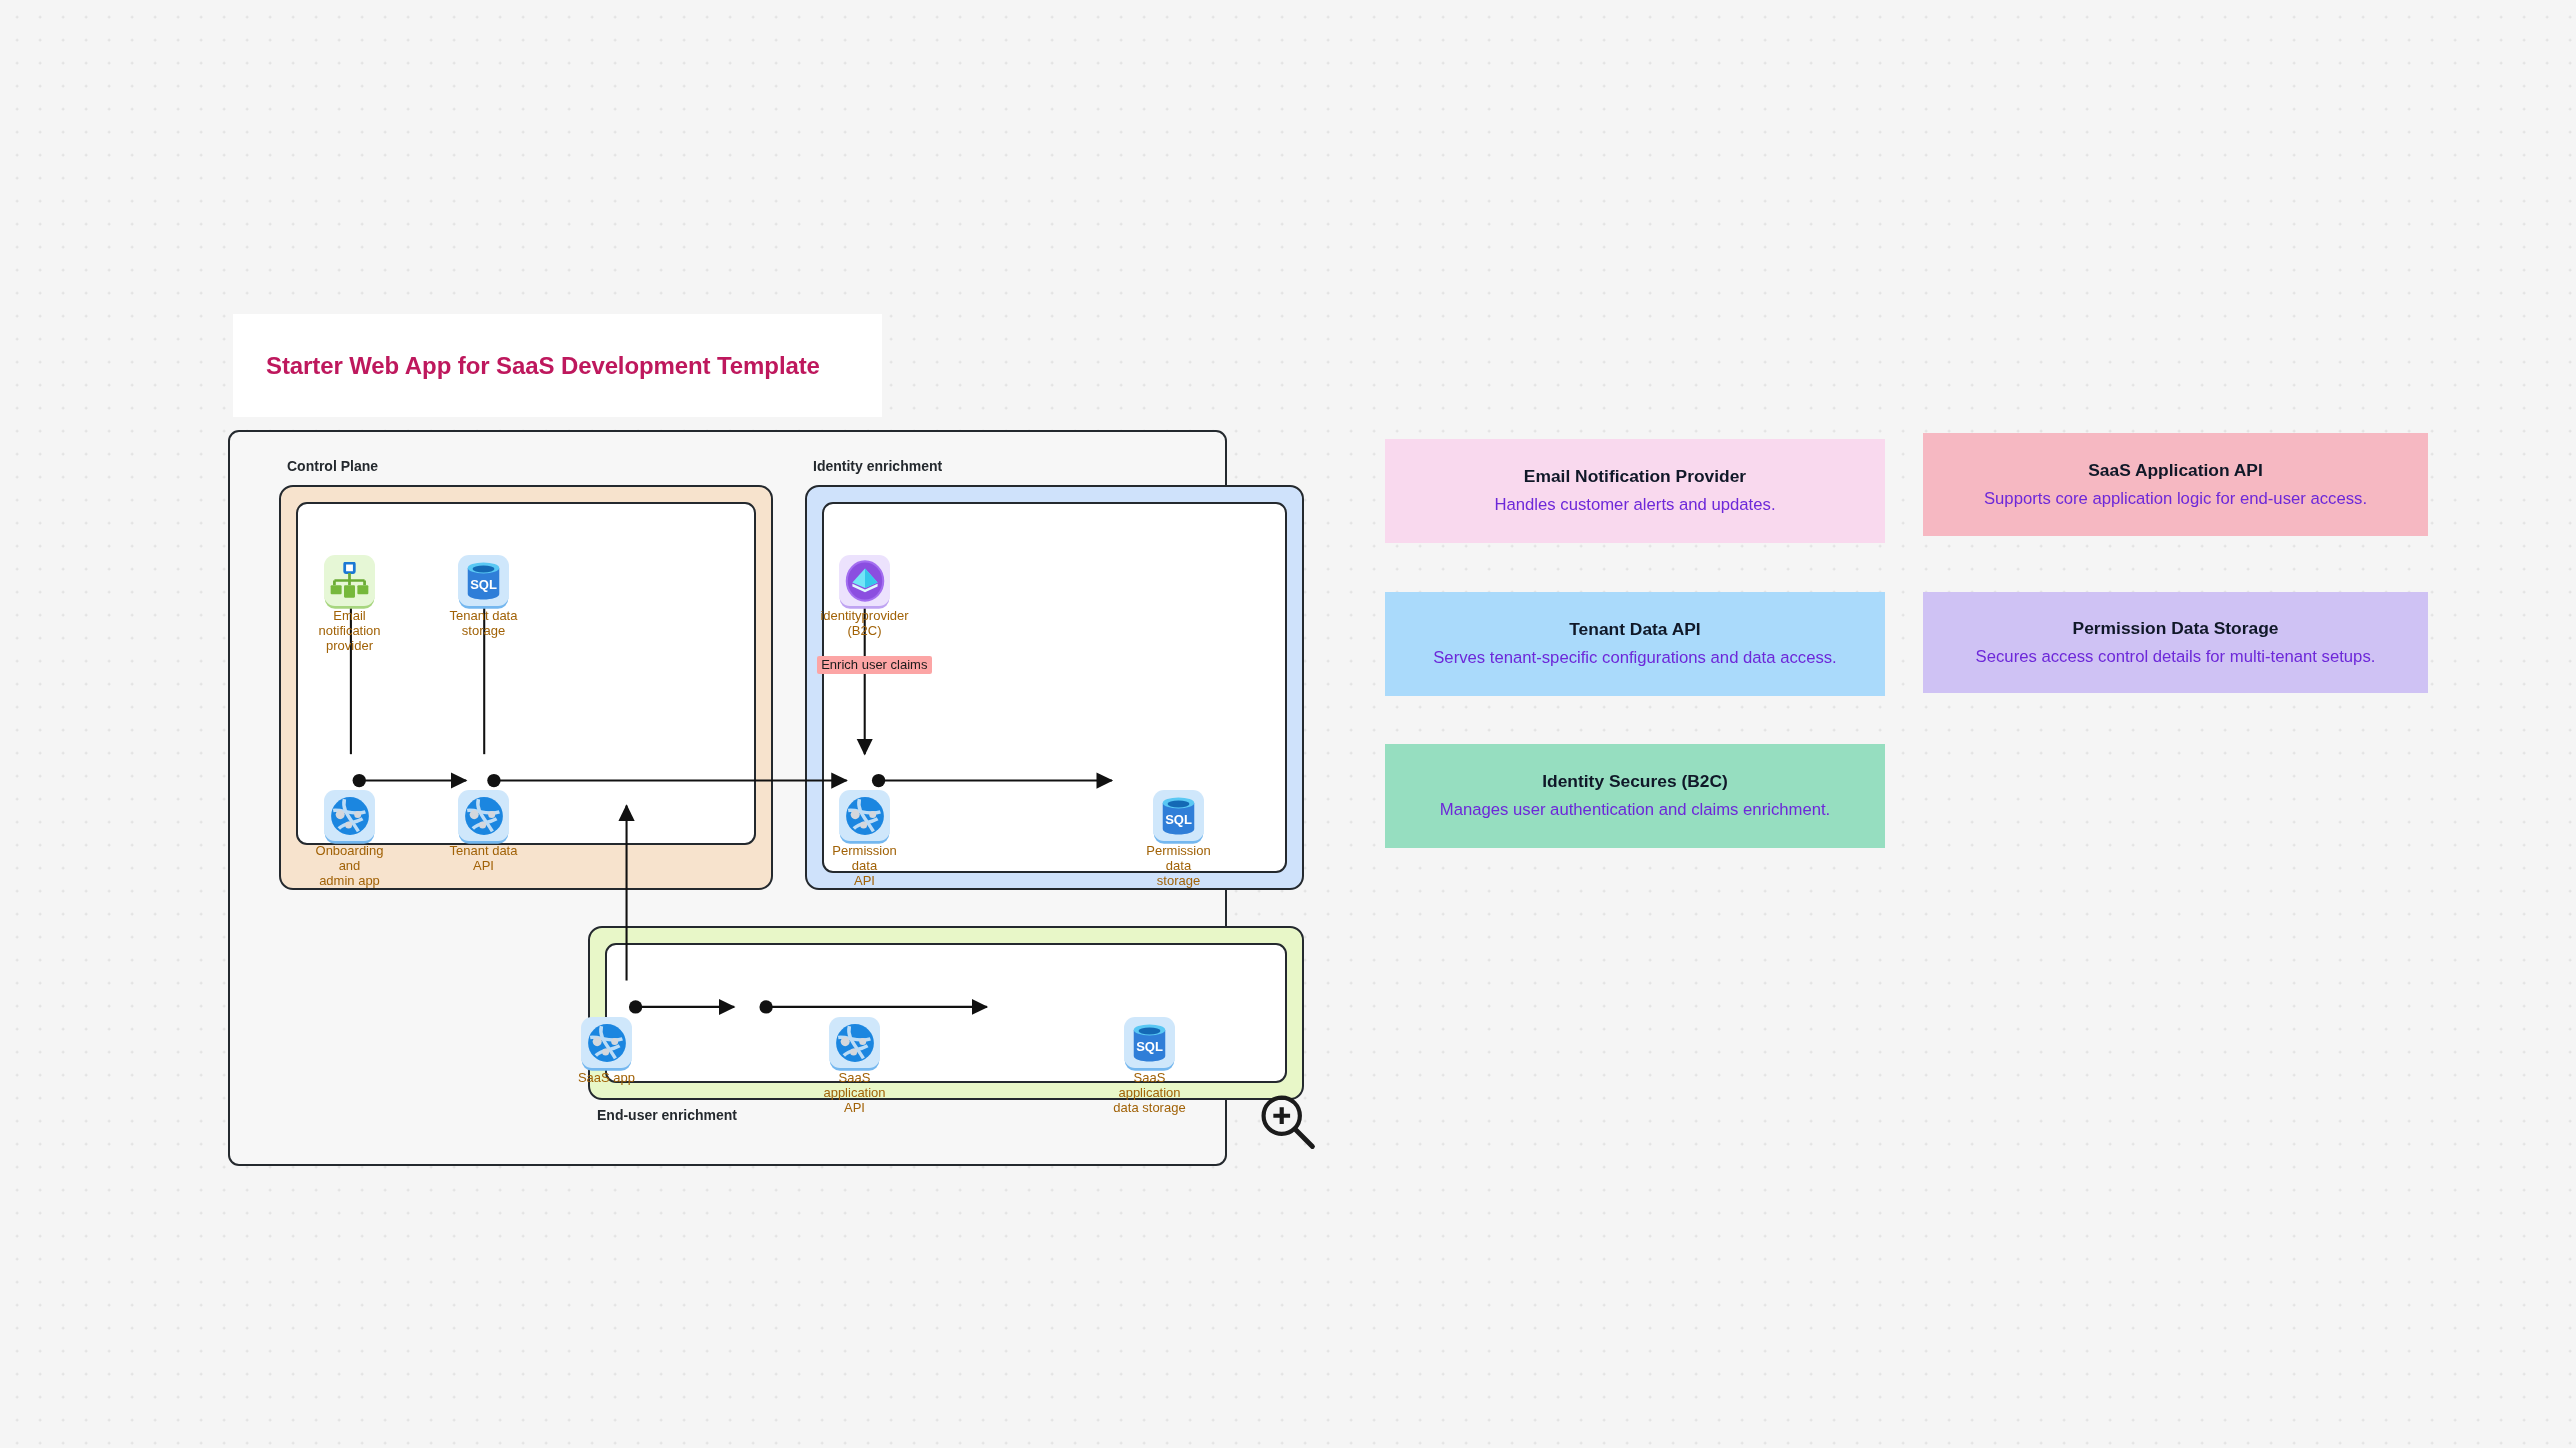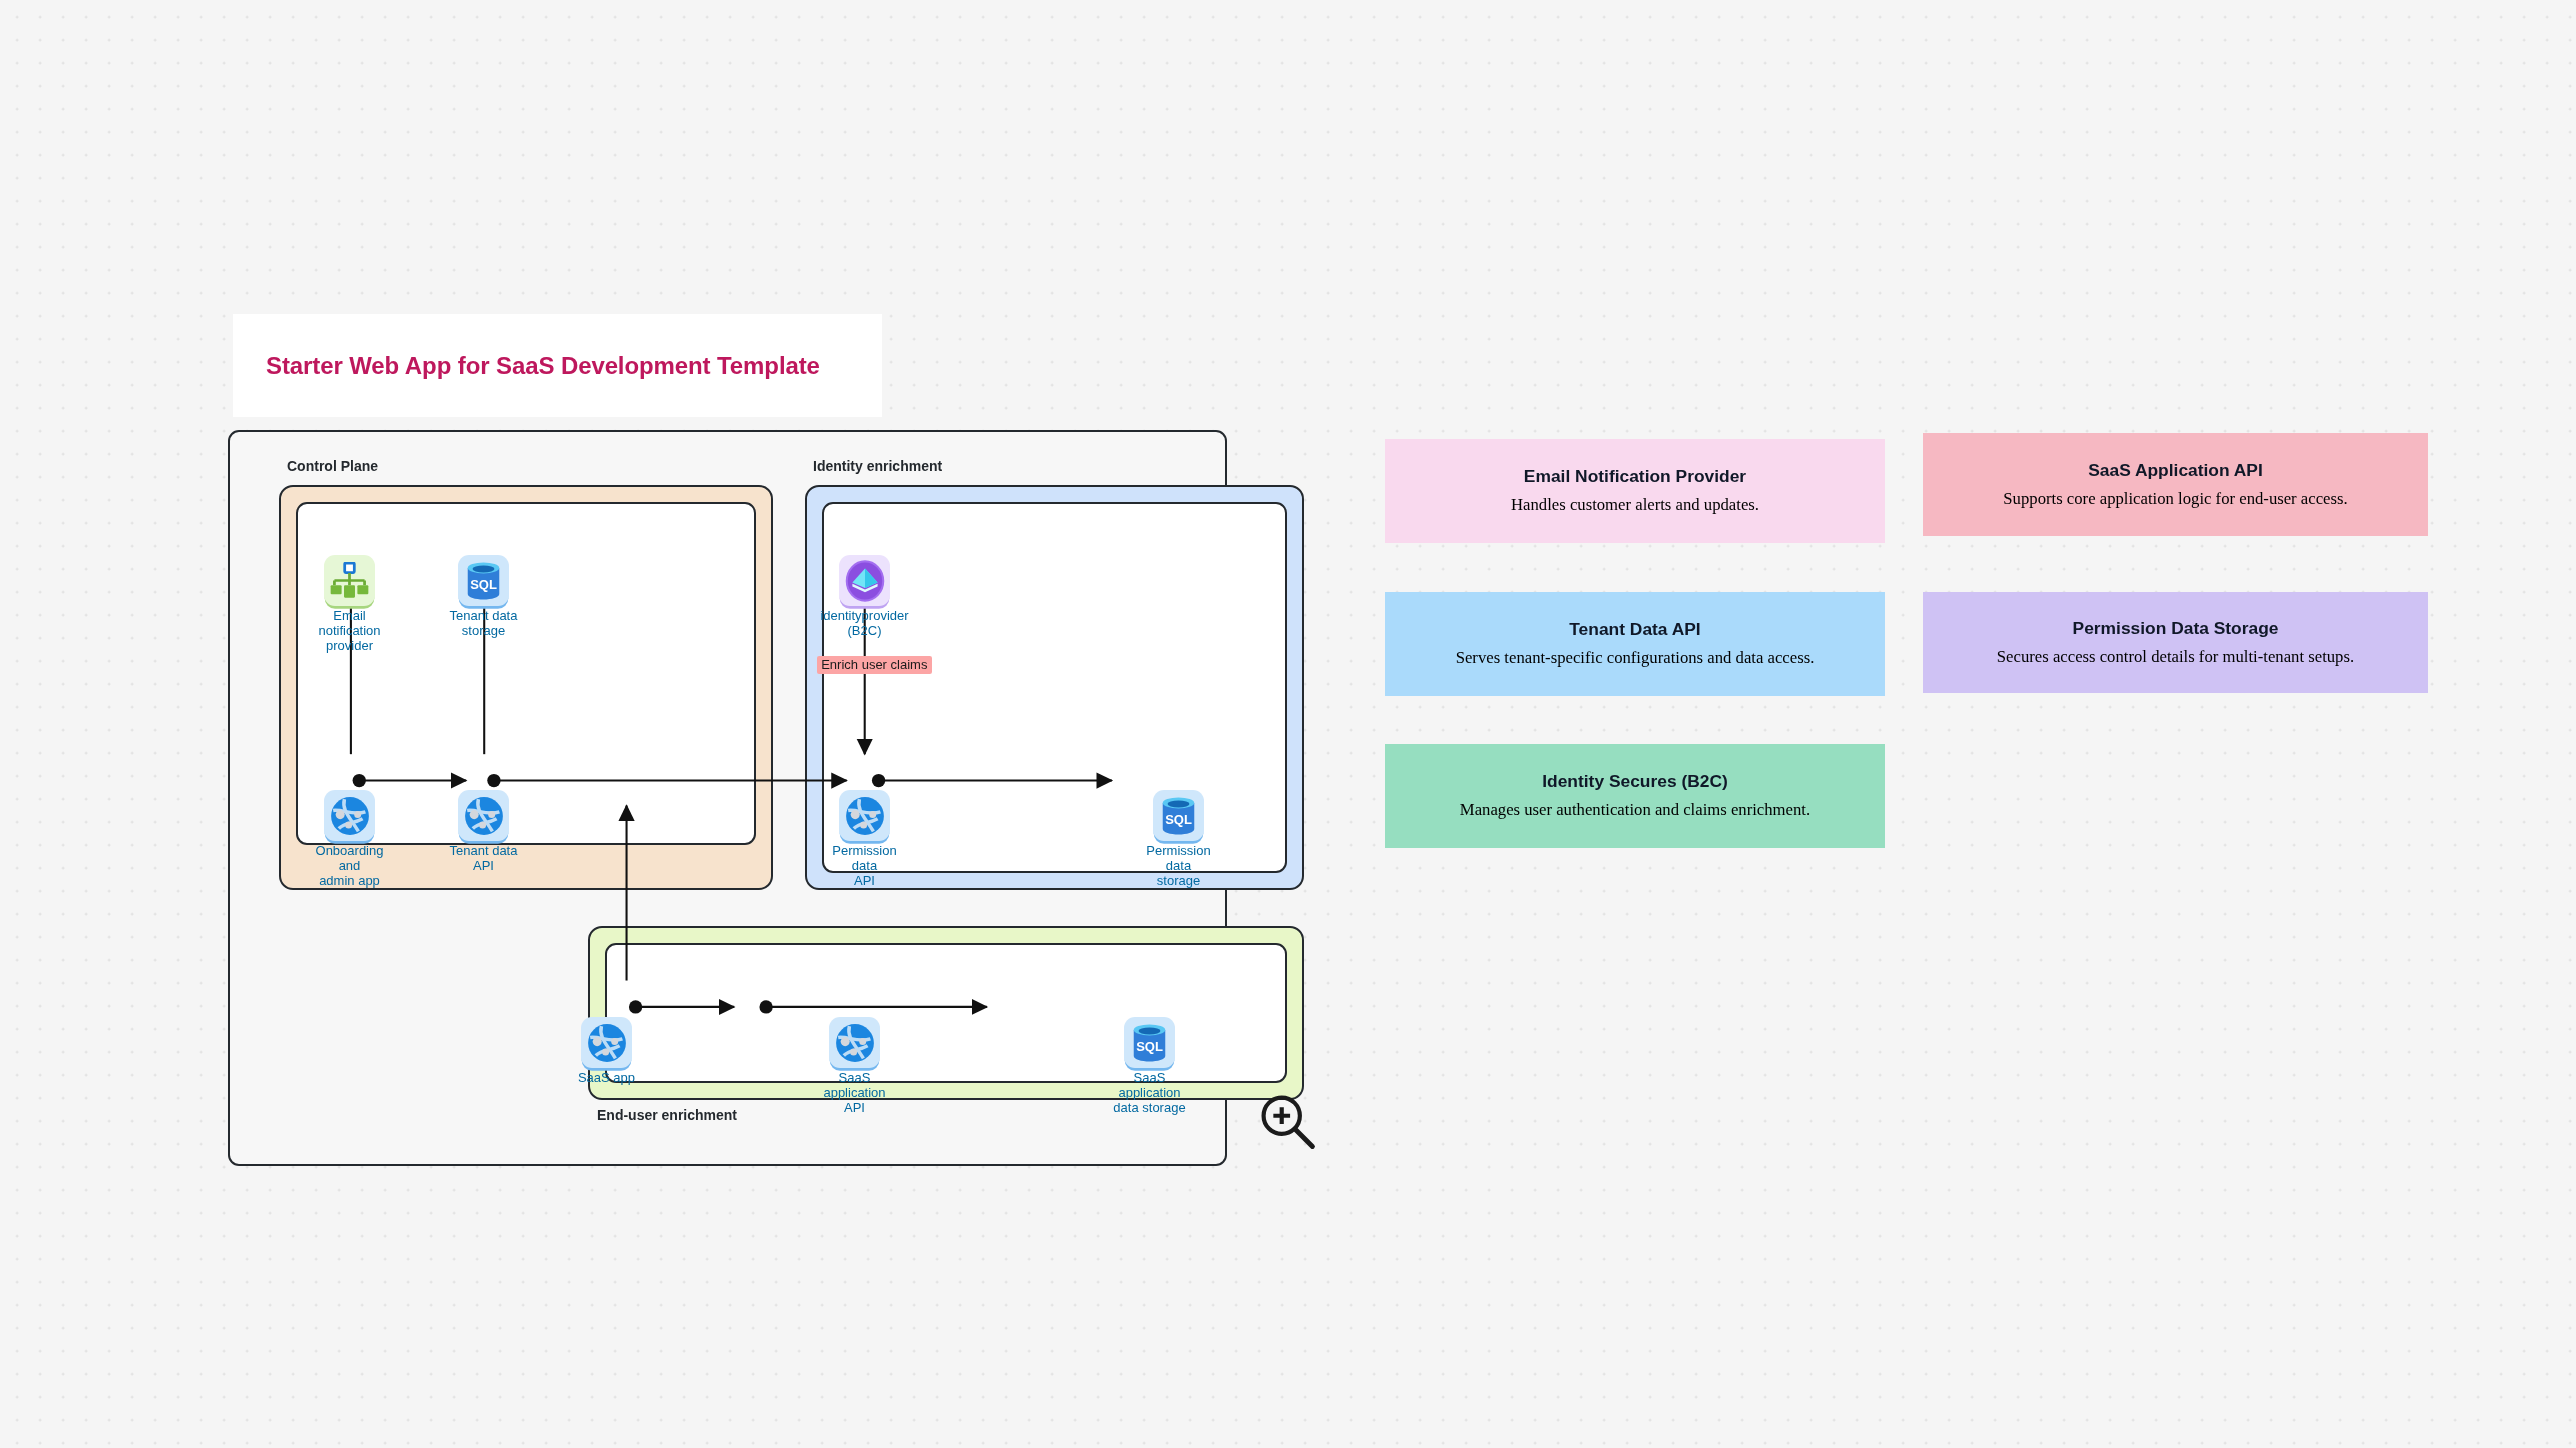--- a/index.html
+++ b/index.html
@@ -88,21 +88,21 @@
   }
   .node .node-icon {
     width: 51px; height: 51px;
     position: relative;
     flex: none;
   }
   .node .node-label {
     margin-top: 2.8px;
     font-size: 13px;
     line-height: 1.15;
-    color: #0369a1;
+    color: #a16207;
     text-align: center;
     white-space: pre-line;
   }
 
   
   .shell {
     position: absolute; inset: 0;
     border-radius: 11px;
   }
   .shell.blue  { background: #cfe7fb; box-shadow: 0 3.5px 0 -0.7px #74b7ef; }
@@ -158,24 +158,23 @@
     padding: 7px 18px;
   }
   .info-card .ic-title {
     font-size: 17.4px;
     font-weight: bold;
     color: #101828;
     line-height: 1.3;
   }
   .info-card .ic-desc {
     font-size: 16.7px;
-    color: #000000;
+    color: #6d28d9;
     line-height: 1.35;
     margin-top: 6px;
-    font-family: Liberation Serif, serif;
   }
 
   #card-0 { left: 1385px; top: 439px; width: 500px; height: 104px; background: #f9d9ee; }
   #card-1 { left: 1385px; top: 592px; width: 500px; height: 104px; background: #aadafb; }
   #card-2 { left: 1385px; top: 744px; width: 500px; height: 104px; background: #96dec0; }
   #card-3 { left: 1923px; top: 433px; width: 505px; height: 103px; background: #f6b8c2; }
   #card-4 { left: 1923px; top: 592px; width: 505px; height: 101px; background: #cfc2f4; }
 
   
   #zoom-cursor {

